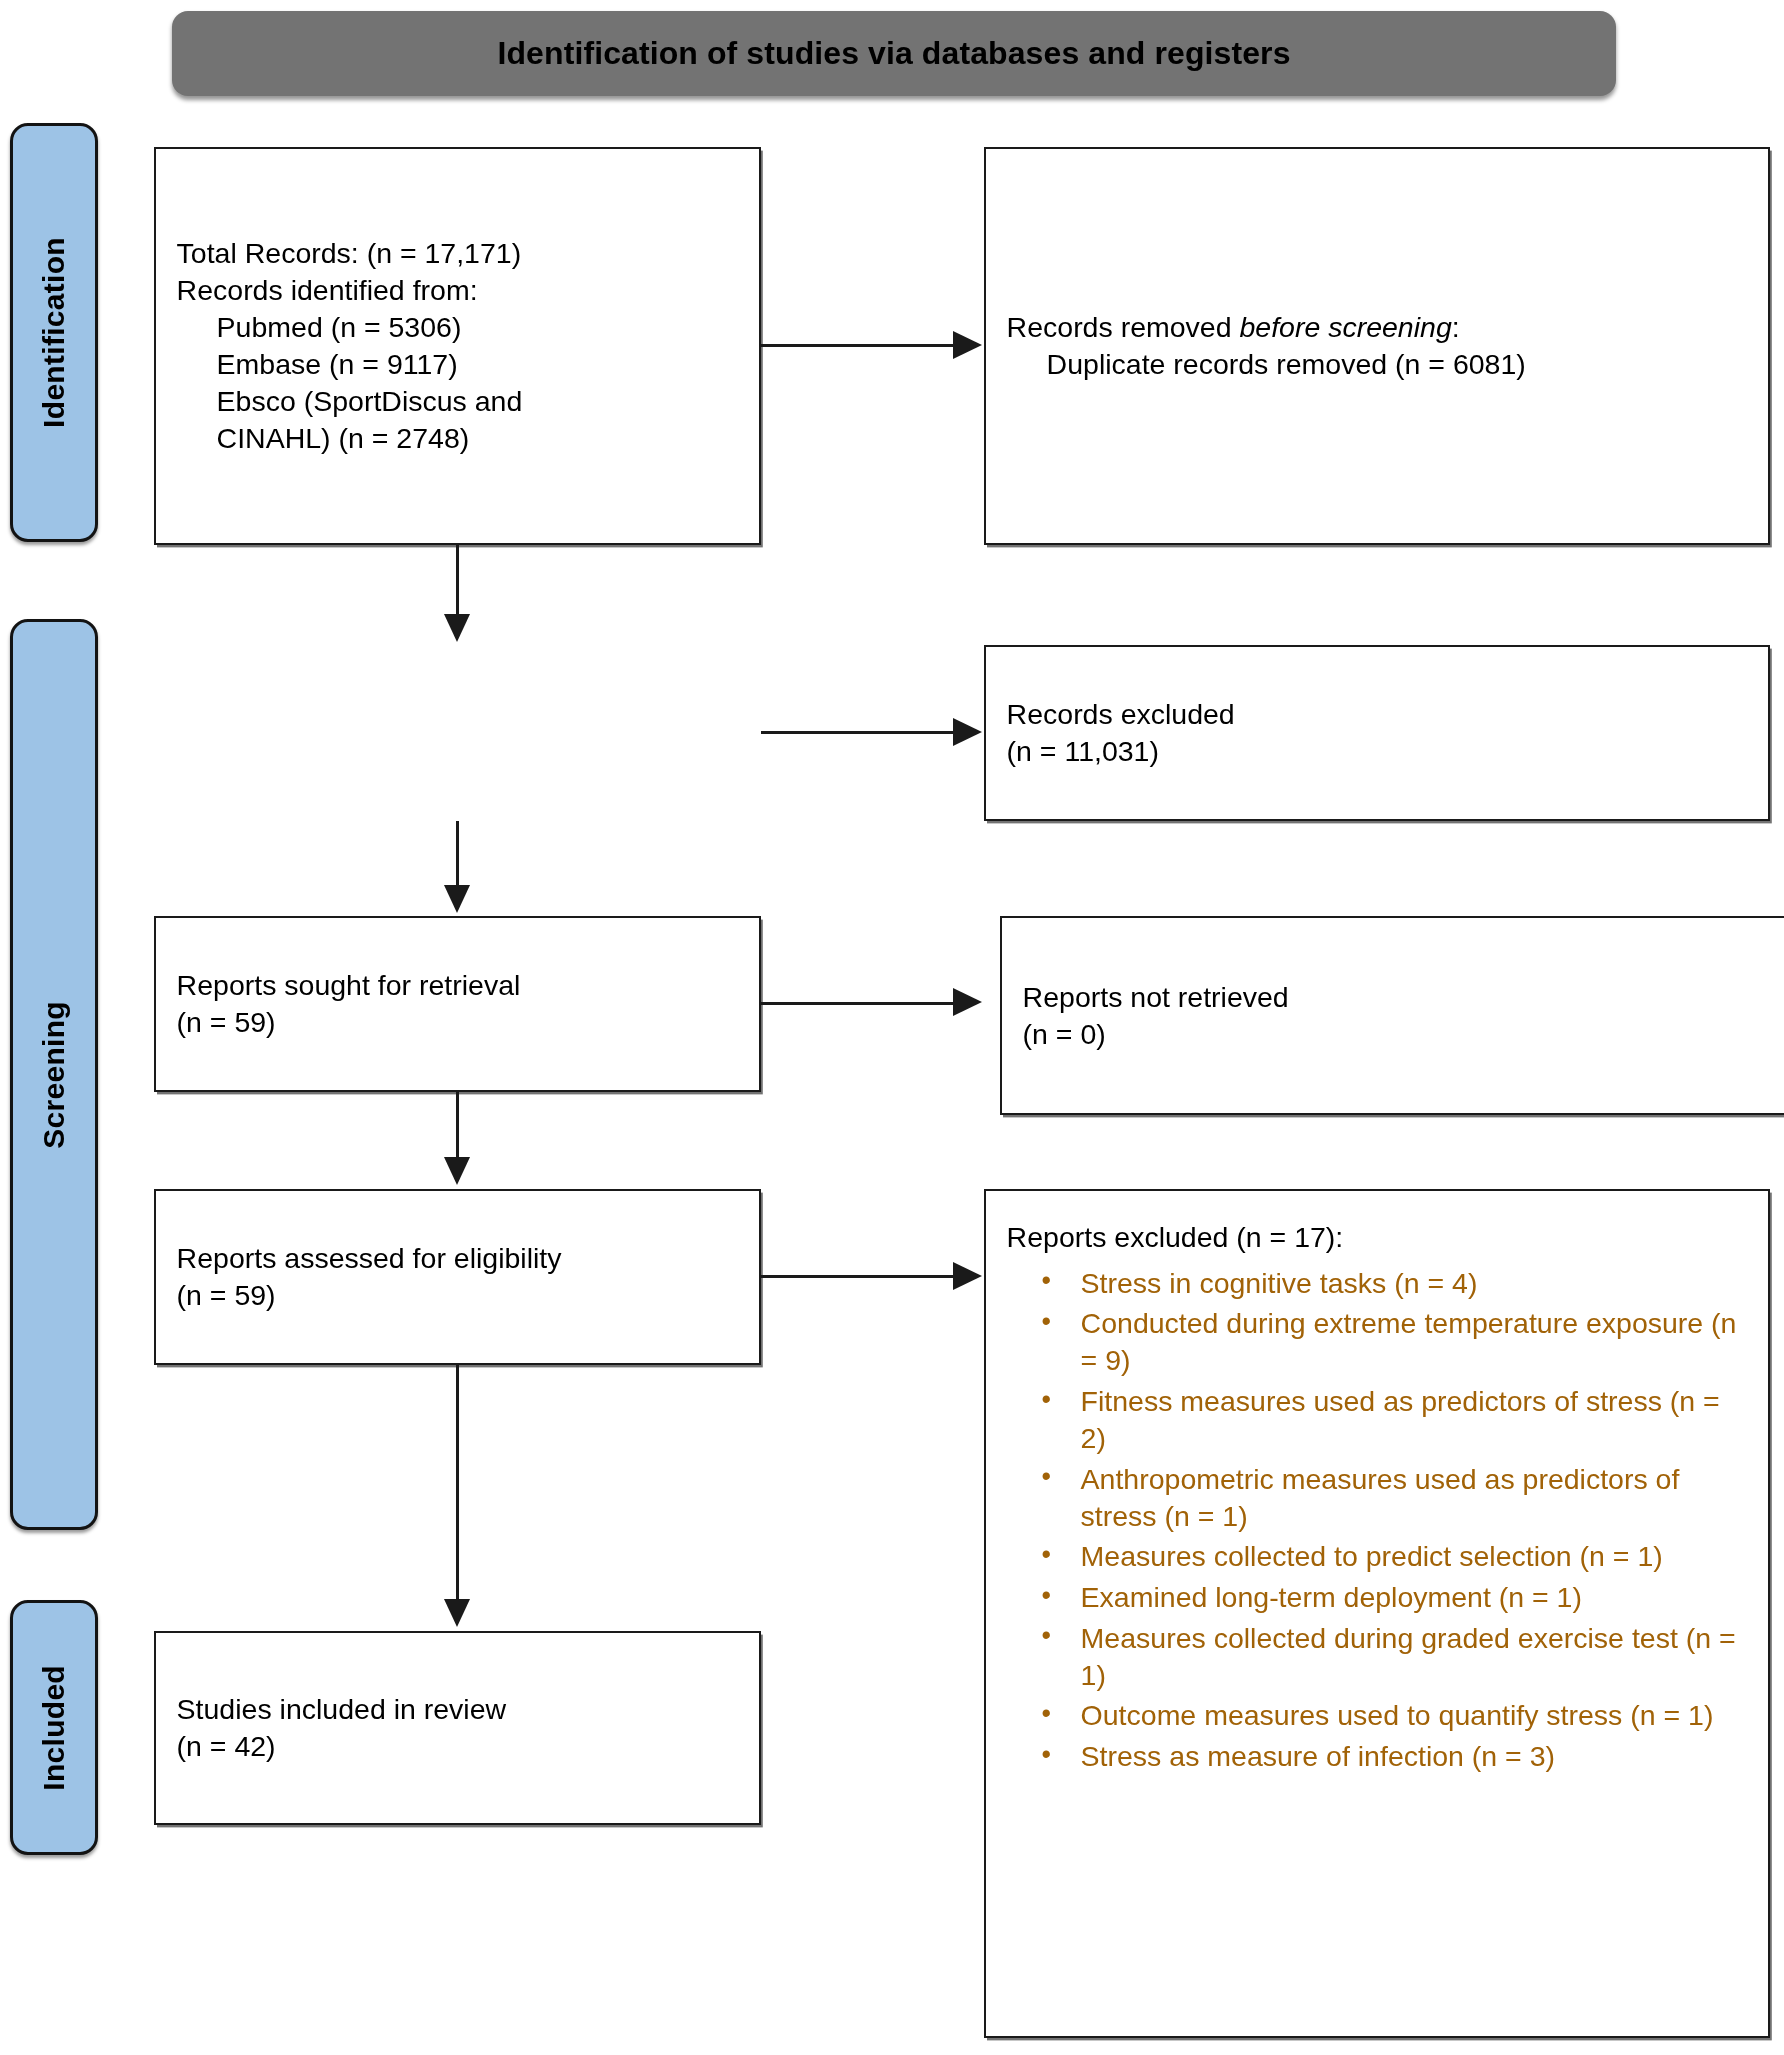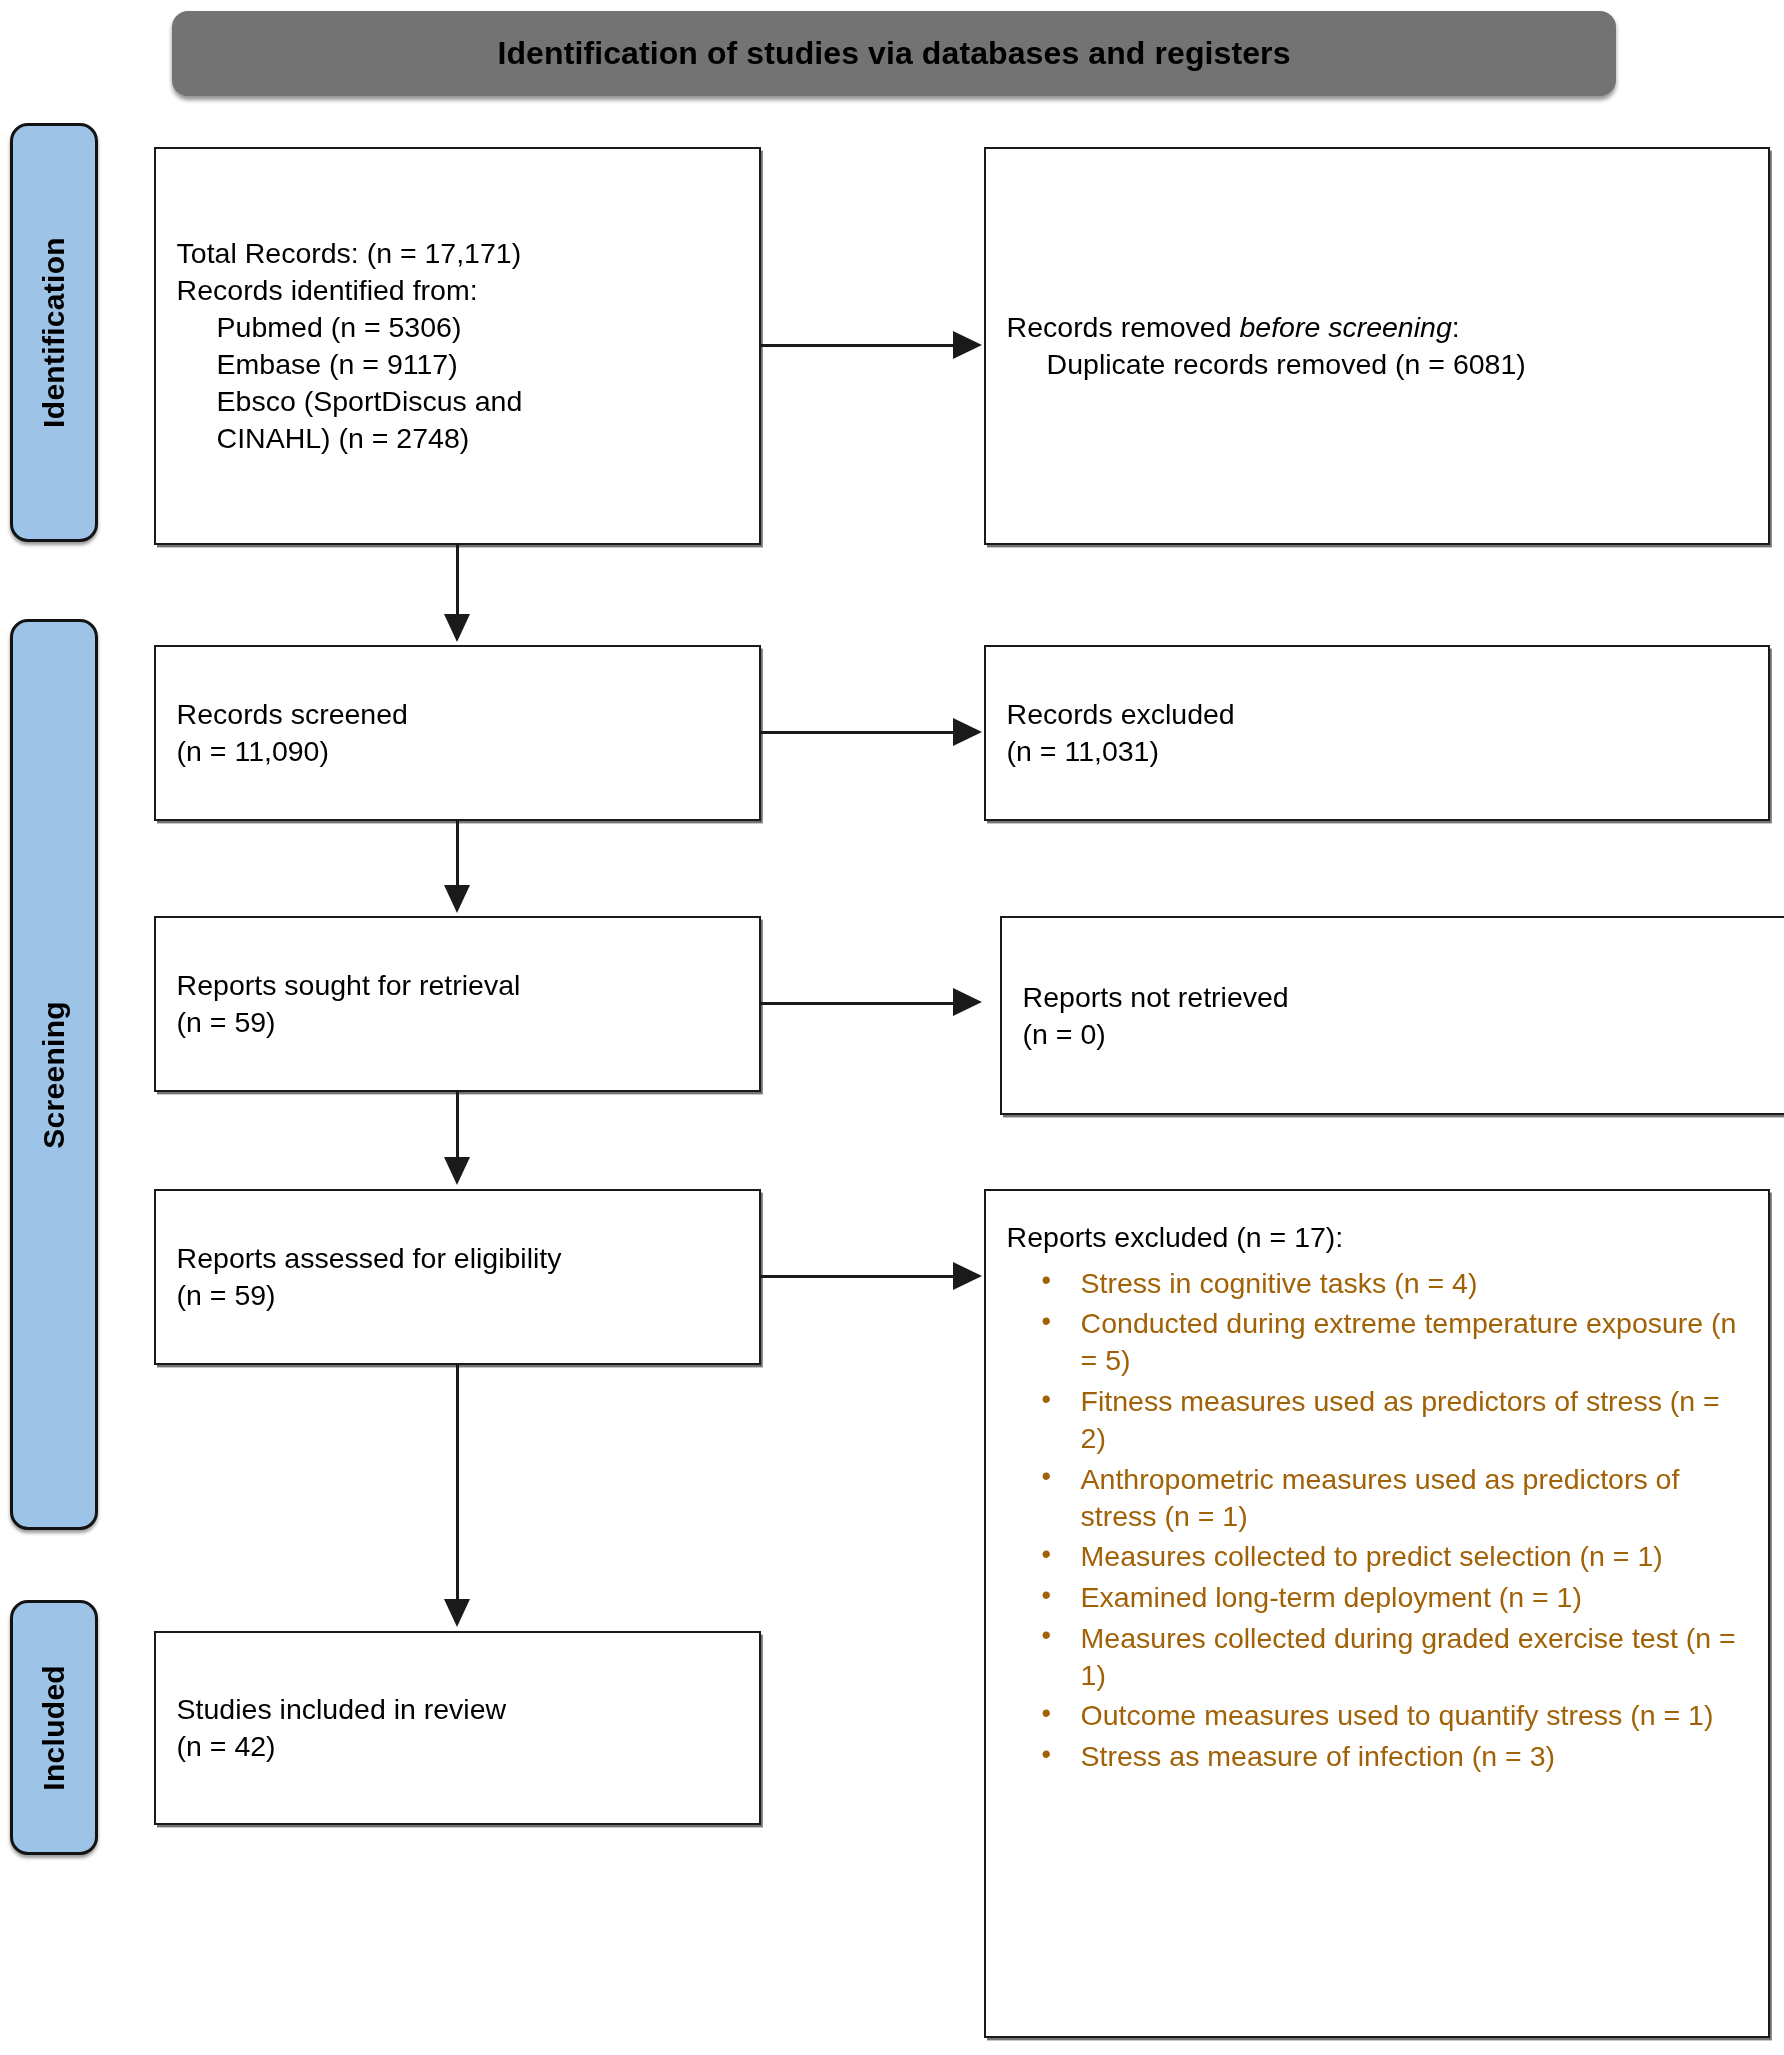--- a/index.html
+++ b/index.html
@@ -204,28 +204,20 @@
 
   <div class="fbox" id="box-removed">
     <div class="fbox-inner">
       <div class="ftext">
         <span>Records removed </span><em>before screening</em><span>:</span>
         <span class="ind1">Duplicate records removed (n = 6081)</span>
       </div>
     </div>
   </div>
 
-  <div class="fbox" id="box-screened">
-    <div class="fbox-inner">
-      <div class="ftext">
-        <span>Records screened</span><br>
-        <span>(n = 11,090)</span>
-      </div>
-    </div>
-  </div>
 
   <div class="fbox" id="box-excluded-rec">
     <div class="fbox-inner">
       <div class="ftext">
         <span>Records excluded</span><br>
         <span>(n = 11,031)</span>
       </div>
     </div>
   </div>
 
@@ -254,21 +246,21 @@
         <span>(n = 59)</span>
       </div>
     </div>
   </div>
 
   <div class="fbox" id="box-excluded">
     <div class="fbox-inner topalign">
       <div class="ftext">Reports excluded (n = 17):</div>
       <ul class="blist" id="excluded-reasons">
           <li>Stress in cognitive tasks (n = 4)</li>
-          <li>Conducted during extreme temperature exposure (n = 5)</li>
+          <li>Conducted during extreme temperature exposure (n = 9)</li>
           <li>Fitness measures used as predictors of stress (n = 2)</li>
           <li>Anthropometric measures used as predictors of stress (n = 1)</li>
           <li>Measures collected to predict selection (n = 1)</li>
           <li>Examined long-term deployment (n = 1)</li>
           <li>Measures collected during graded exercise test (n = 1)</li>
           <li>Outcome measures used to quantify stress (n = 1)</li>
           <li>Stress as measure of infection (n = 3)</li>
         </ul>
     </div>
   </div>

